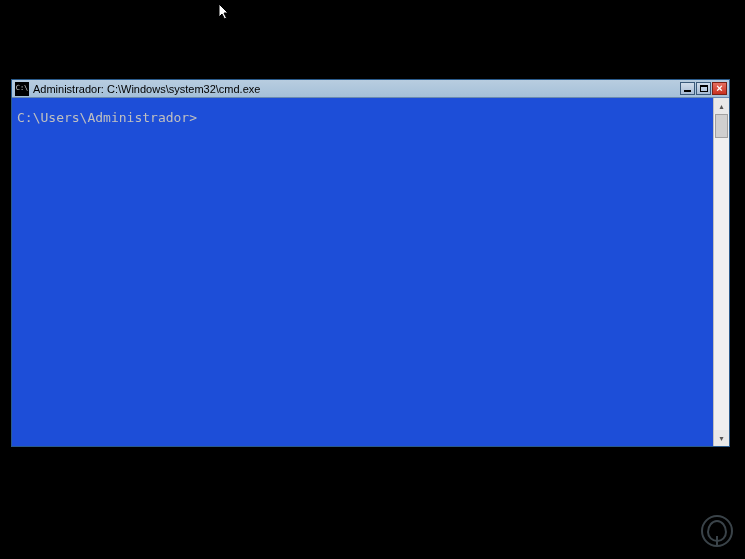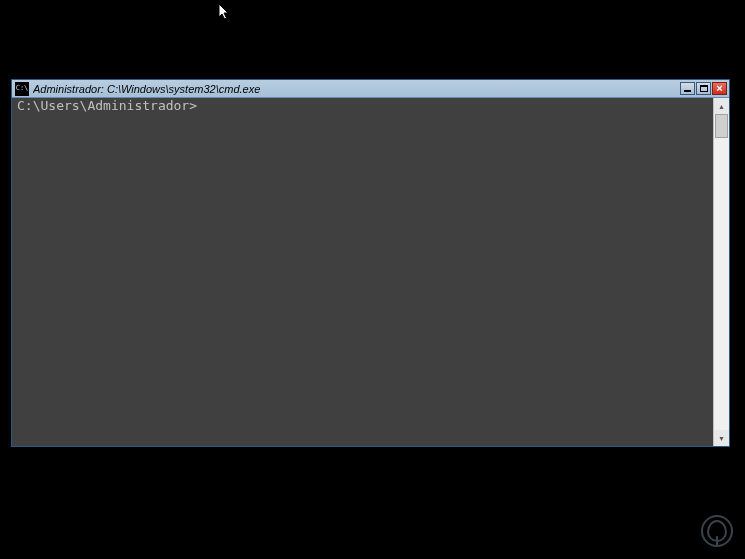--- a/index.html
+++ b/index.html
@@ -58,21 +58,20 @@
       font-size: 7px;
       color: #ccc;
       font-family: monospace;
       line-height: 1;
     }
     .titlebar-title {
       flex: 1;
       white-space: nowrap;
       overflow: hidden;
       line-height: 18px;
-      font-style: italic;
     }
     .window-controls {
       display: flex;
       height: 100%;
       align-items: center;
       padding-right: 2px;
       gap: 1px;
     }
     .win-btn {
       width: 15px;
@@ -110,22 +109,22 @@
       line-height: 1;
       font-family: Arial, sans-serif;
     }
     .terminal-area {
       position: relative;
       height: calc(100% - 18px);
       display: flex;
     }
     .terminal-content {
       flex: 1;
-      background: #404040;
-      padding: 0 5px;
+      background: #1d4ed8;
+      padding: 12px 5px;
       font-family: Consolas, "Lucida Console", monospace;
       font-size: 13px;
       line-height: 15px;
       color: #c0c0c0;
       overflow: hidden;
     }
     .prompt-line {
       white-space: pre;
     }
     .scrollbar {

